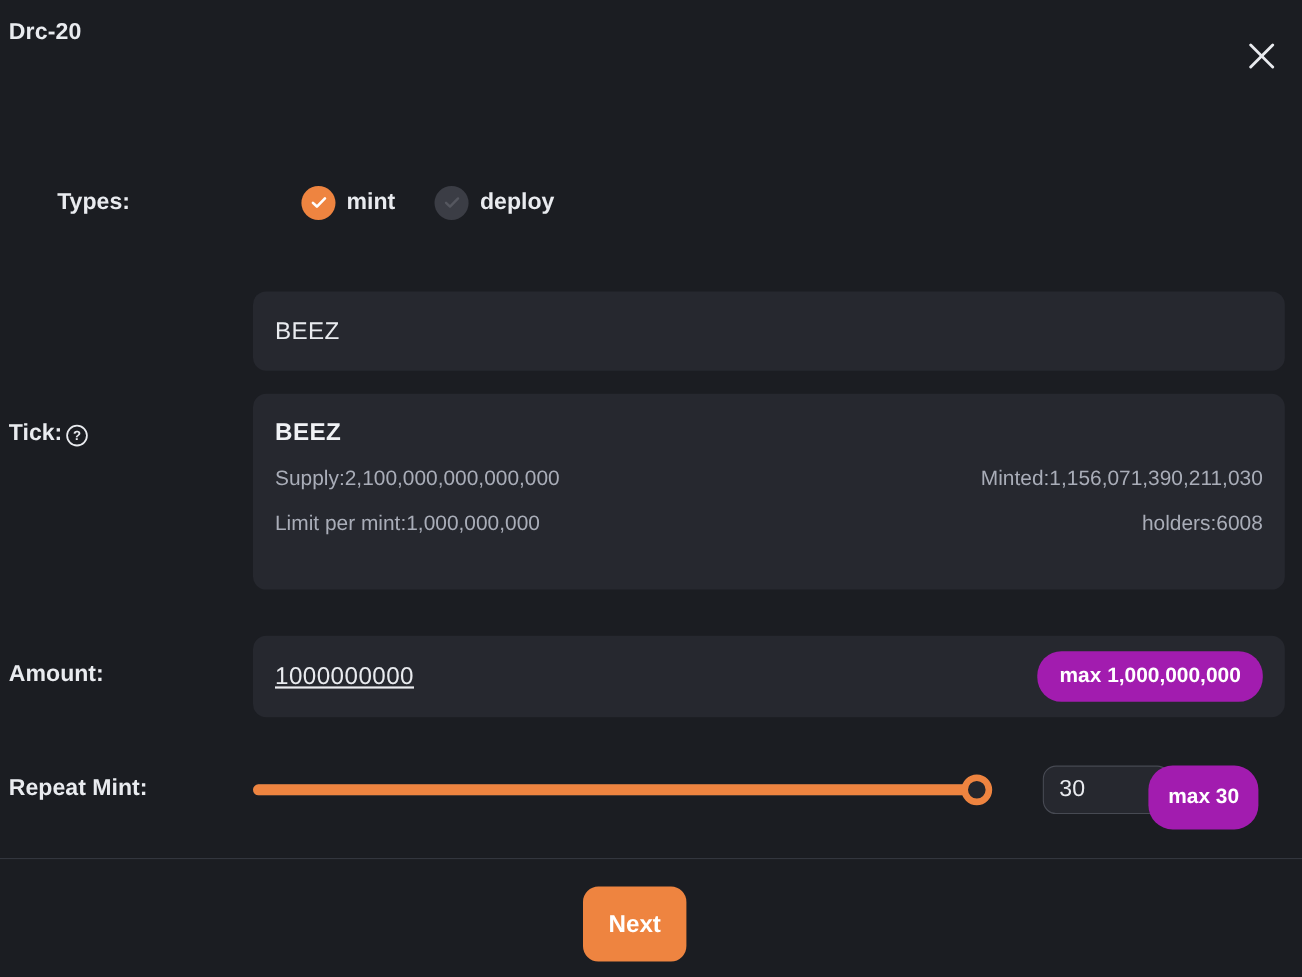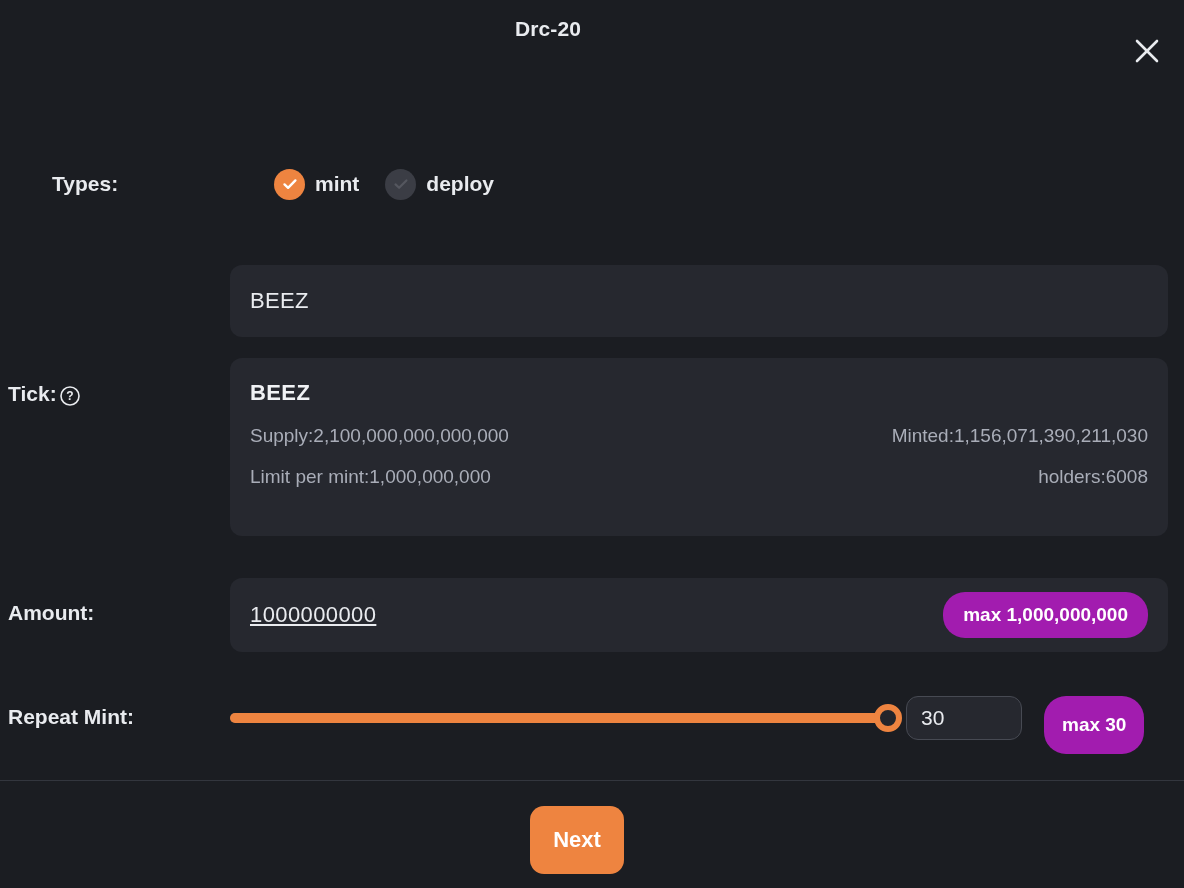--- a/index.html
+++ b/index.html
@@ -19,21 +19,20 @@
     background: #1b1d22;
     color: #e6e8ec;
   }
 
   
   .header {
     position: absolute;
     left: 8px;
     top: 16px;
     width: 1080px;
-    text-align: center;
   }
   .header-title {
     font-size: 21px;
     font-weight: bold;
     color: #e9ebef;
     letter-spacing: 0.1px;
     line-height: 26px;
   }
   .header-subtitle {
     font-size: 20px;
@@ -70,21 +69,21 @@
     color: #e9ebef;
     white-space: nowrap;
     display: flex;
     align-items: center;
     gap: 2px;
   }
 
   
   .types-row { left: 8px; top: 166px; width: 1160px; height: 36px; margin-left: 44px; }
   .types-row .row-label { width: 222px; }
-  .types-options { display: flex; align-items: flex-start; gap: 26px; }
+  .types-options { display: flex; align-items: flex-start; gap: 36px; }
   .type-option {
     display: flex;
     align-items: center;
     gap: 10px;
     cursor: pointer;
   }
   .check-circle {
     width: 31px;
     height: 31px;
     border-radius: 50%;
@@ -232,21 +231,21 @@
     width: 28px;
     height: 28px;
     border-radius: 50%;
     background: #23252b;
     border: 6px solid #ee8440;
     cursor: pointer;
   }
 
   .repeat-input {
     position: absolute;
-    left: 906px;
+    left: 948px;
     top: 696px;
     width: 116px;
     height: 44px;
     background: #26282f;
     border: 1px solid #474a53;
     border-radius: 12px;
     display: flex;
     align-items: center;
     padding: 0 14px;
   }

